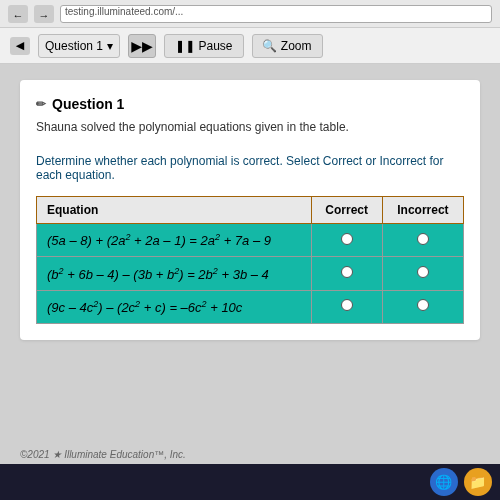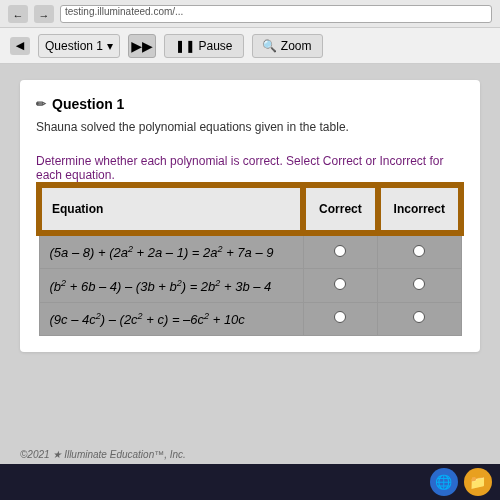--- a/index.html
+++ b/index.html
@@ -105,44 +105,44 @@
       gap: 6px;
     }
     .pencil-icon { color: #555; font-size: 12px; }
     .question-text {
       font-size: 12px;
       color: #333;
       margin-bottom: 20px;
     }
     .instruction-text {
       font-size: 12px;
-      color: #701a75;
-      margin-bottom: 0;
+      color: #0c4a6e;
+      margin-bottom: 14px;
     }
     .eq-table {
       width: 100%;
       border-collapse: collapse;
       border: 1px solid #999;
     }
     .eq-table th {
       background: #e8e8e8;
-      border: 6px solid #a16207;
-      padding: 14px 10px;
+      border: 1px solid #a16207;
+      padding: 6px 10px;
       font-size: 12px;
       font-weight: bold;
       text-align: left;
     }
     .eq-table th.center {
       text-align: center;
     }
     .eq-table td {
       border: 1px solid #999;
       padding: 8px 10px;
       font-size: 12px;
-      background: #a3a3a3;
+      background: #14b8a6;
     }
     .eq-table td.center {
       text-align: center;
       vertical-align: middle;
     }
     .radio-circle {
       display: inline-block;
       width: 12px;
       height: 12px;
       border-radius: 50%;

